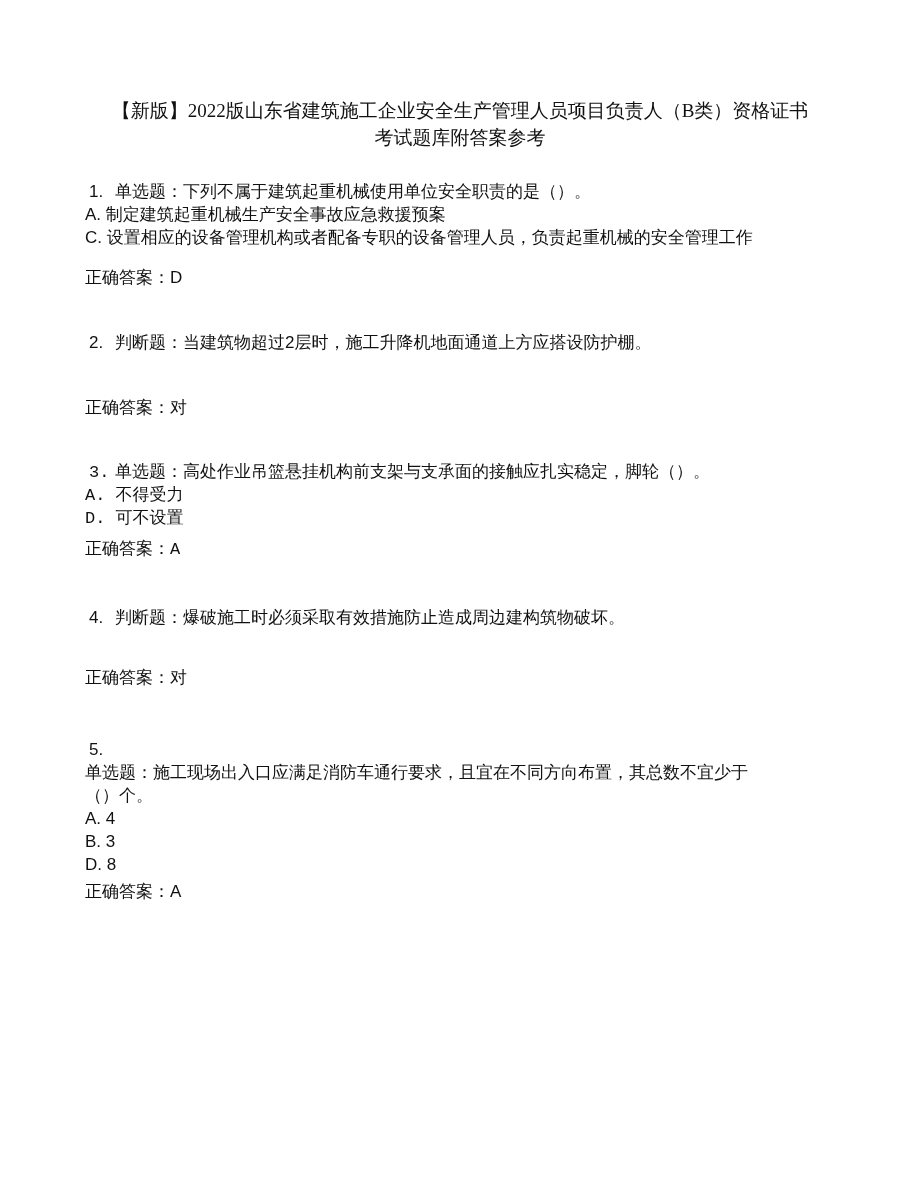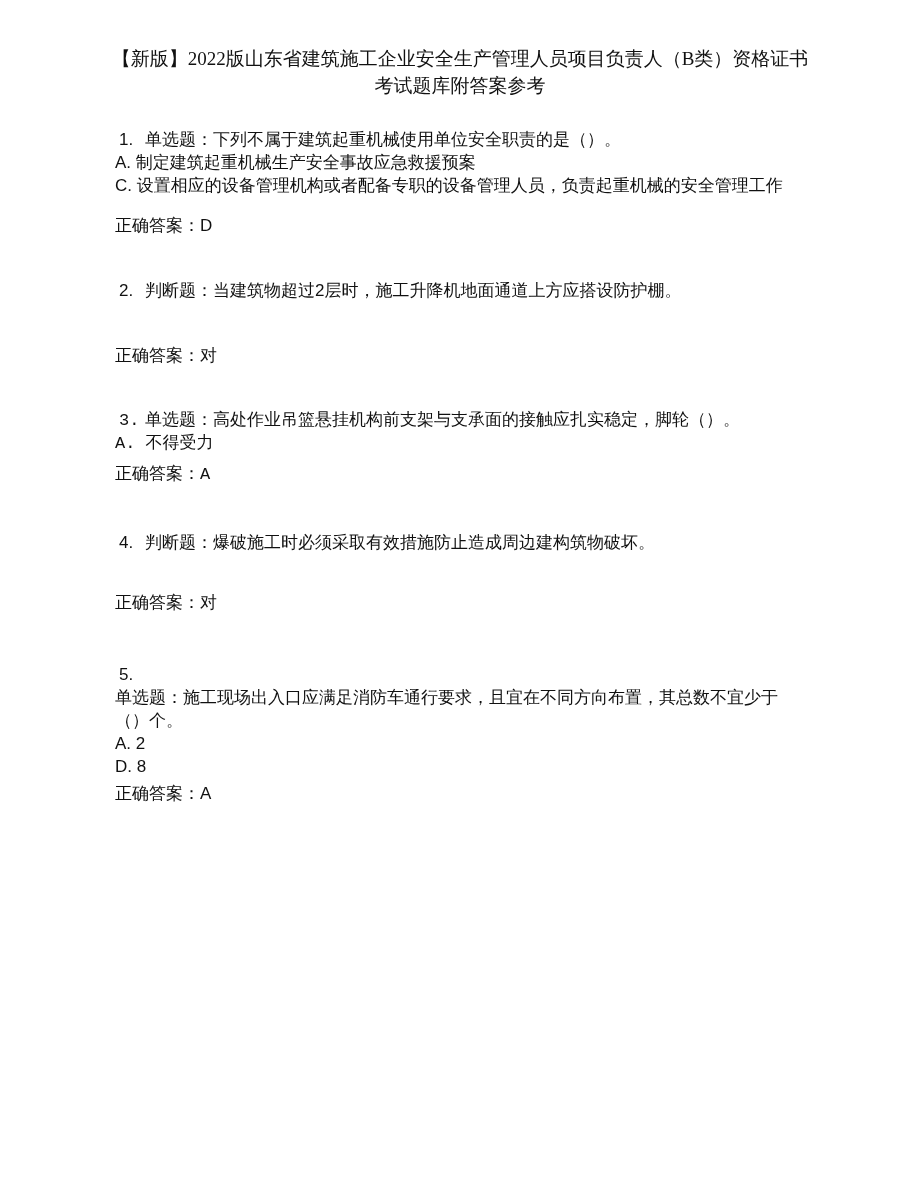--- a/index.html
+++ b/index.html
@@ -6,32 +6,32 @@
   .page {
     position: relative;
     width: 920px;
     height: 1191px;
     background: #ffffff;
     color: #111111;
     font-family: "Liberation Sans", "DejaVu Sans", sans-serif;
     overflow: hidden;
   }
   .doc-title {
-    padding-top: 45px;
+    padding-top: 97px;
     width: 712px;
     margin: 0 auto;
     text-align: center;
     font-family: "Liberation Serif", "DejaVu Serif", serif;
     font-weight: 400;
     font-size: 19px;
     line-height: 27px;
     color: #111111;
   }
   .content {
-    margin-left: 115px;
+    margin-left: 85px;
     width: 672px;
     font-size: 17px;
     line-height: 23px;
   }
   .content p { margin: 0; padding: 0; }
   .stem .qnum {
     display: inline-block;
     min-width: 30px;
     padding-left: 4px;
     box-sizing: border-box;
@@ -68,29 +68,31 @@
     </section>
 
     <section class="question q2">
       <p class="stem"><span class="qnum">2.</span><span>判断题：当建筑物超过2层时，施工升降机地面通道上方应搭设防护棚。</span></p>
       <p class="answer-line"><span>正确答案：</span><span>对</span></p>
     </section>
 
     <section class="question q3">
       <p class="stem"><span class="qnum">3.</span><span>单选题：高处作业吊篮悬挂机构前支架与支承面的接触应扎实稳定，脚轮（）。</span></p>
       <p class="option">A. 不得受力</p>
+      <p class="option">D. 可不设置</p>
       <p class="answer-line"><span>正确答案：</span><span>A</span></p>
     </section>
 
     <section class="question q4">
       <p class="stem"><span class="qnum">4.</span><span>判断题：爆破施工时必须采取有效措施防止造成周边建构筑物破坏。</span></p>
       <p class="answer-line"><span>正确答案：</span><span>对</span></p>
     </section>
 
     <section class="question q5">
       <p class="stem"><span class="qnum">5.</span><span>单选题：施工现场出入口应满足消防车通行要求，且宜在不同方向布置，其总数不宜少于（）个。</span></p>
-      <p class="option">A. 2</p>
+      <p class="option">A. 4</p>
+      <p class="option">B. 3</p>
       <p class="option">D. 8</p>
       <p class="answer-line"><span>正确答案：</span><span>A</span></p>
     </section>
 
   </div>
 </div>
 
 </body></html>

